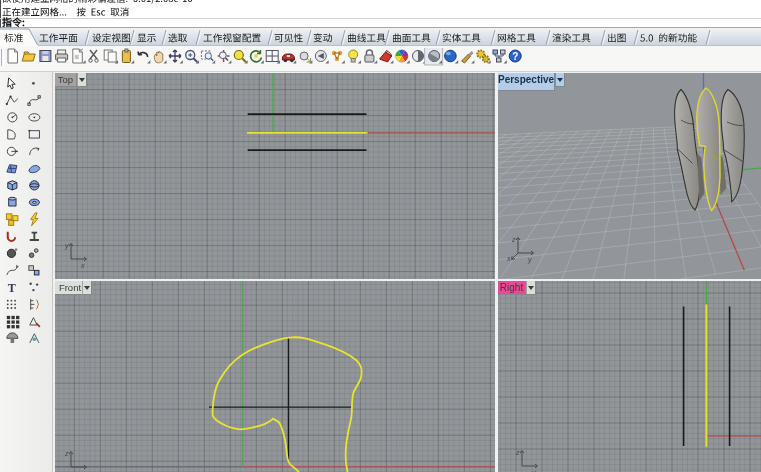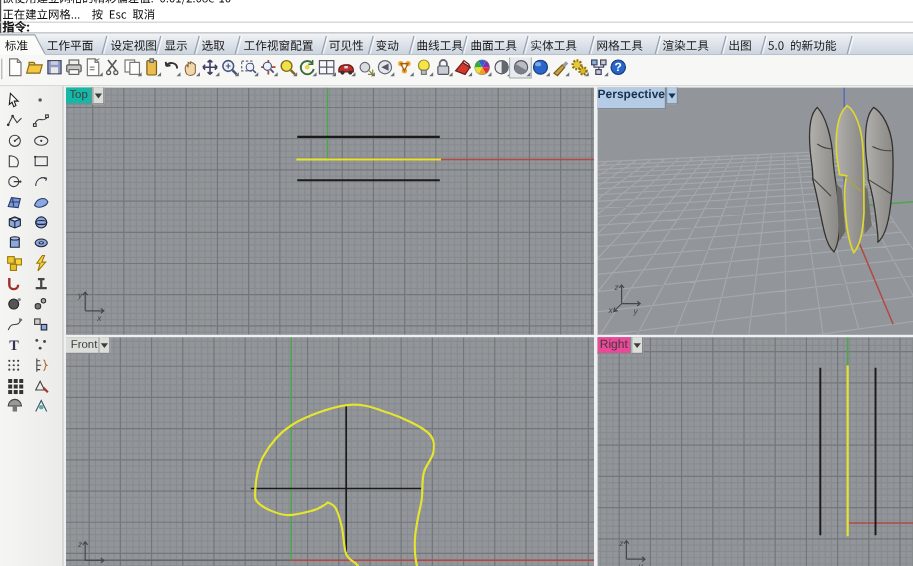--- a/index.html
+++ b/index.html
@@ -424,21 +424,21 @@
       <line x1="185.6" y1="25.5" x2="185.6" y2="165" stroke="#1a1a1a" stroke-width="1.6"></line>
       <line x1="231.6" y1="25.5" x2="231.6" y2="165" stroke="#1a1a1a" stroke-width="1.6"></line>
       <line x1="208.4" y1="23.5" x2="208.4" y2="165.8" stroke="#e6e52e" stroke-width="1.8"></line>
       <g stroke="#44484c" fill="none" stroke-width="1">
         <path d="M24 185V170M22 172L24 169.5L26 172"></path>
         <path d="M24 185H39M37 183L39.5 185L37 187"></path>
       </g>
       <text x="18" y="174" font-size="7" font-style="italic" fill="#44484c" font-family="Liberation Sans">z</text>
       <text x="34" y="193.5" font-size="7" font-style="italic" fill="#44484c" font-family="Liberation Sans">y</text>
     </svg></div>
-<div style="position:absolute;left:55px;top:73px;width:22px;height:14px;background:#14b8a6;border:1px solid #84888c;border-left:none;border-top:none;font-size:9.5px;font-weight:normal;color:#3c3c3c;text-align:center;line-height:13px;">Top</div>
+<div style="position:absolute;left:55px;top:73px;width:22px;height:14px;background:#a3a3a3;border:1px solid #84888c;border-left:none;border-top:none;font-size:9.5px;font-weight:normal;color:#3c3c3c;text-align:center;line-height:13px;">Top</div>
 <div style="position:absolute;left:77px;top:73px;width:10px;height:14px;background:#dcdeda;border:1px solid #84888c;border-top:none;border-left:1px solid #a0a4a0;">
     <i style="display:block;margin:5px auto 0;width:0;height:0;border-left:3px solid transparent;border-right:3px solid transparent;border-top:4px solid #3c3c3c;"></i>
   </div>
 <div style="position:absolute;left:498px;top:73px;width:57px;height:18px;background:#b5cce6;border:1px solid #84888c;border-left:none;border-top:none;font-size:10px;font-weight:bold;color:#16324f;text-align:left;line-height:13px;">Perspective</div>
 <div style="position:absolute;left:555px;top:73px;width:10px;height:14px;background:#b5cce6;border:1px solid #84888c;border-top:none;border-left:1px solid #7a90a8;">
     <i style="display:block;margin:5px auto 0;width:0;height:0;border-left:3px solid transparent;border-right:3px solid transparent;border-top:4px solid #16324f;"></i>
   </div>
 <div style="position:absolute;left:55px;top:281px;width:31px;height:14px;background:#dcdeda;border:1px solid #84888c;border-left:none;border-top:none;font-size:9.5px;font-weight:normal;color:#3c3c3c;text-align:center;line-height:13px;">Front</div>
 <div style="position:absolute;left:82px;top:281px;width:10px;height:14px;background:#dcdeda;border:1px solid #84888c;border-top:none;border-left:1px solid #a0a4a0;">
     <i style="display:block;margin:5px auto 0;width:0;height:0;border-left:3px solid transparent;border-right:3px solid transparent;border-top:4px solid #3c3c3c;"></i>

